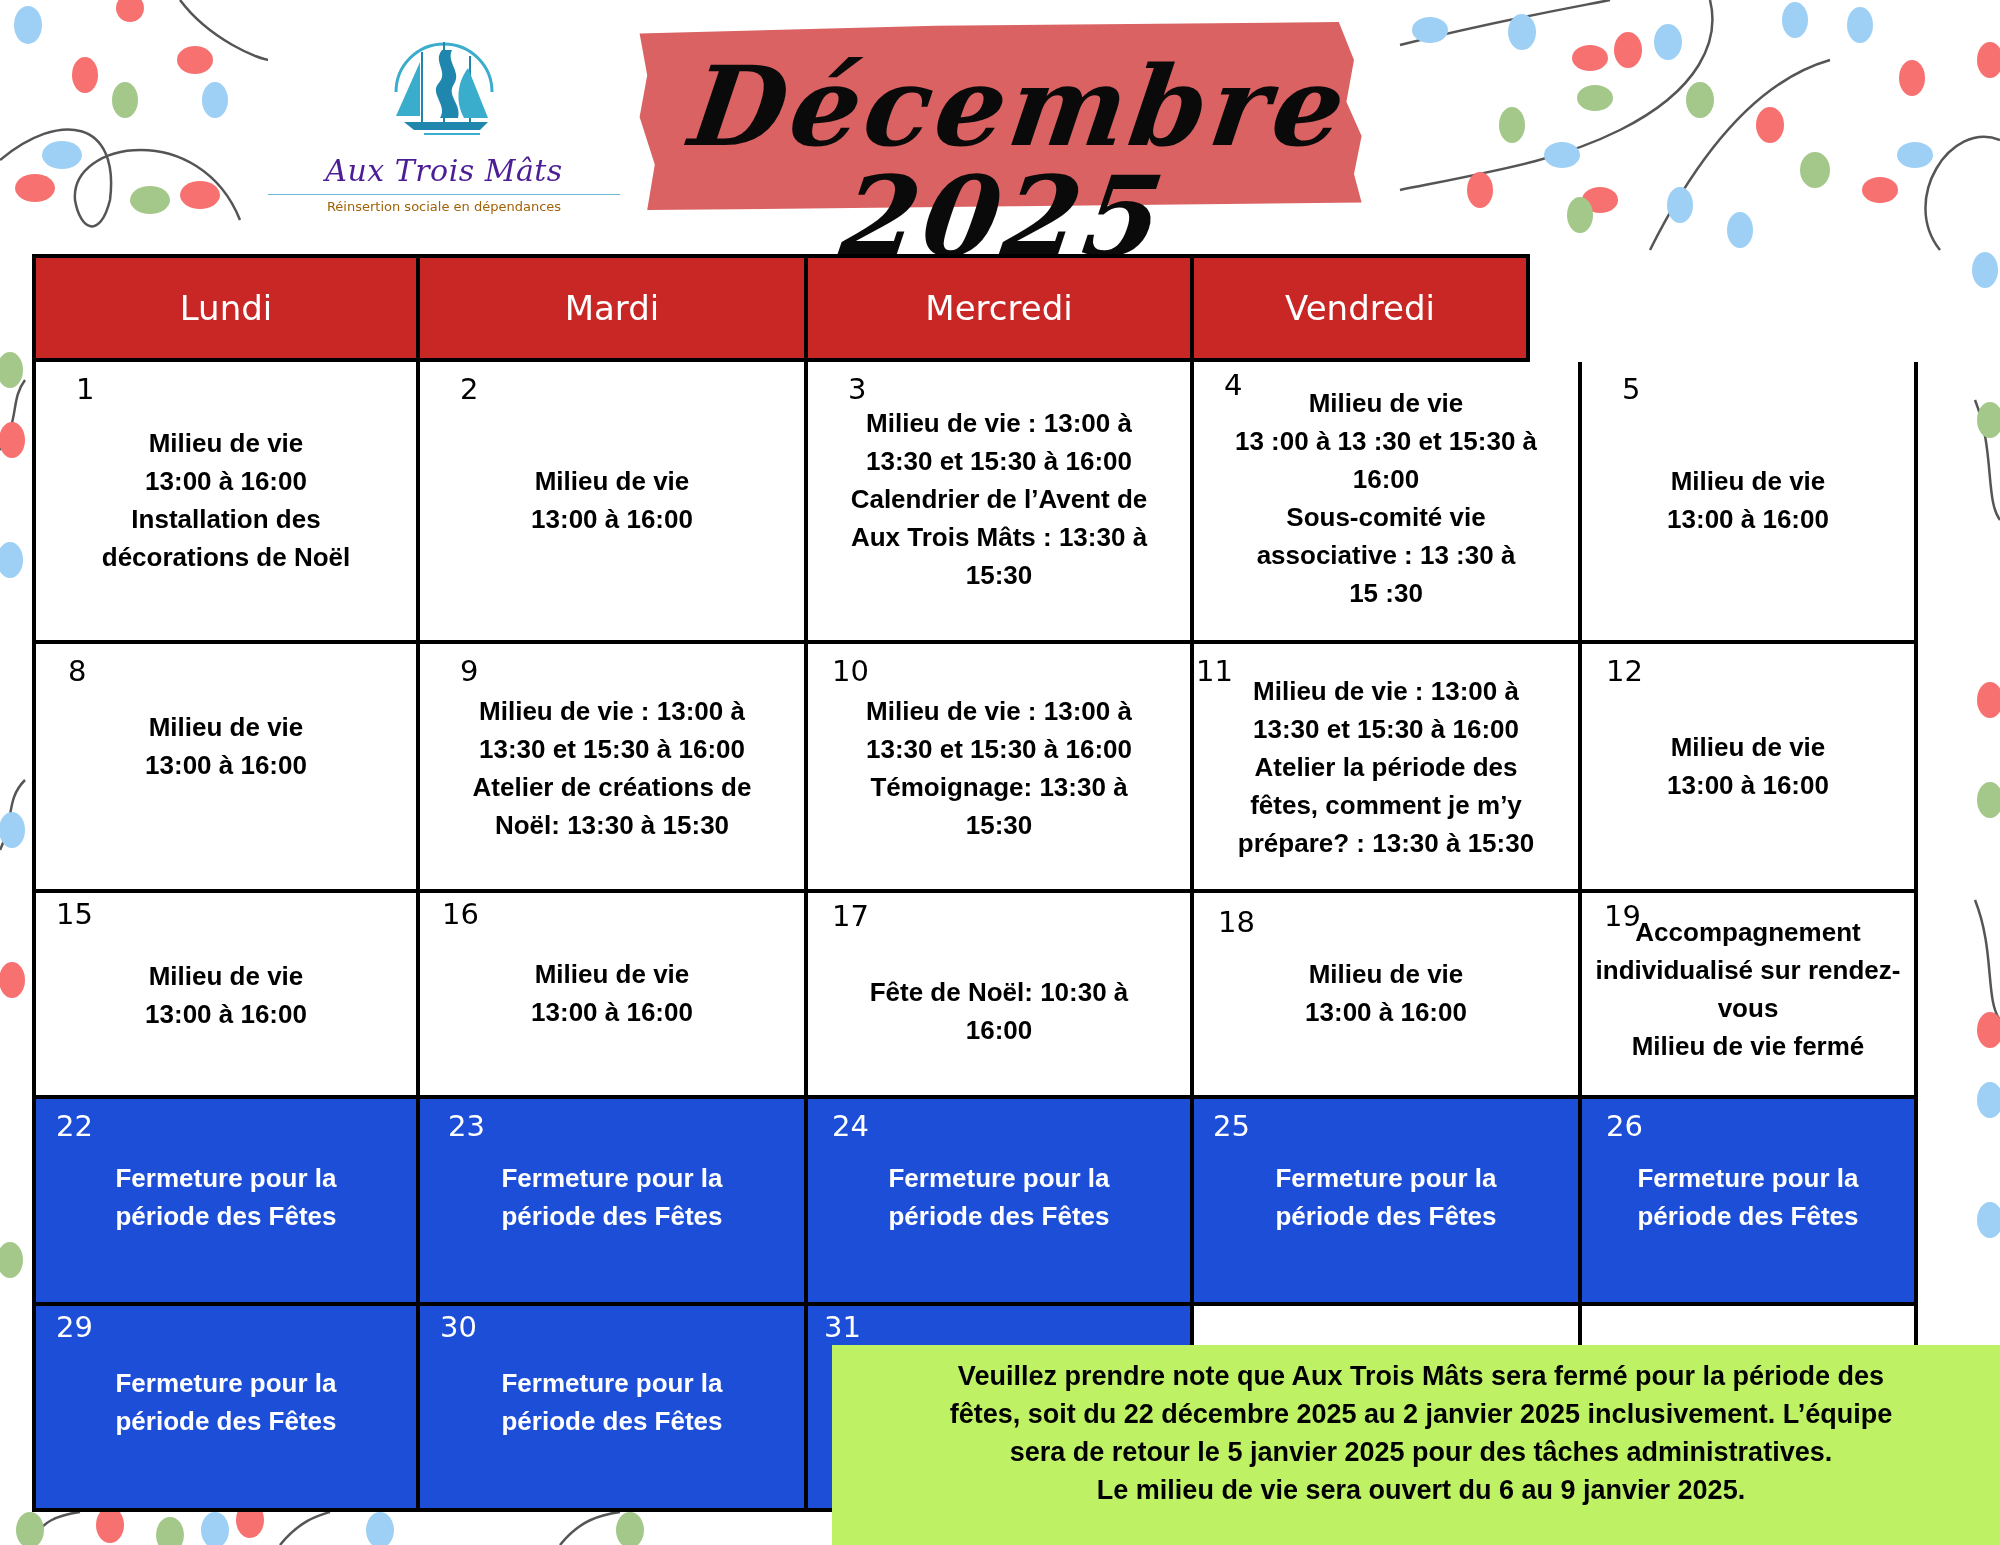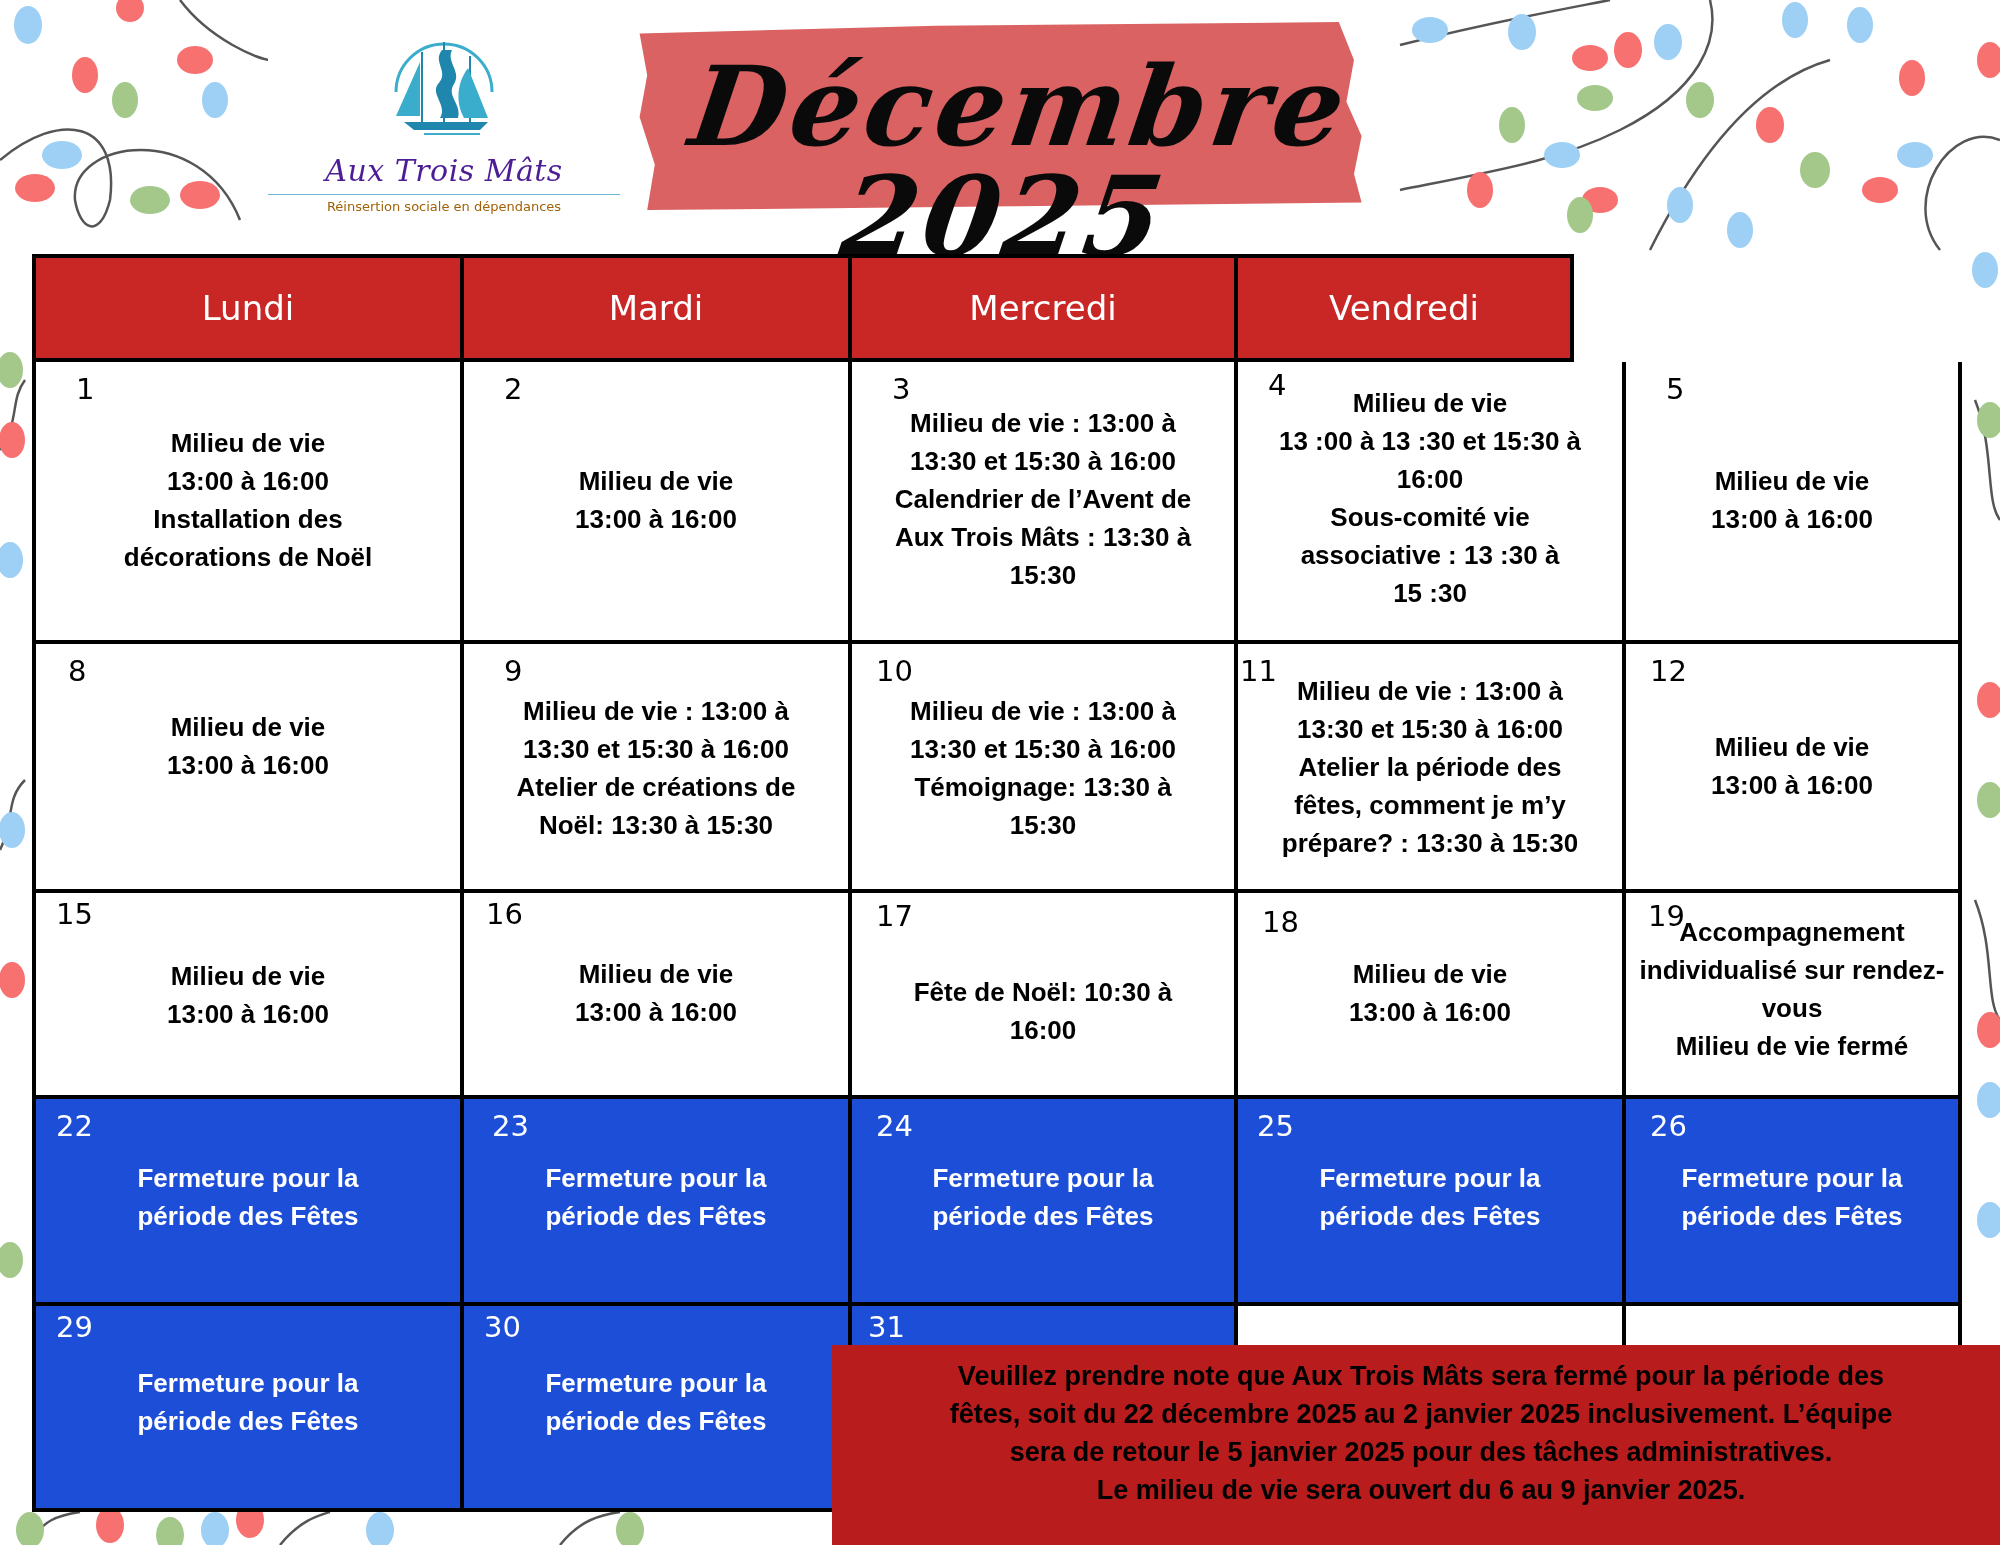--- a/index.html
+++ b/index.html
@@ -12,29 +12,29 @@
   .logo-tag { font-family:"DejaVu Sans", sans-serif; color:#a16207; font-size:13px; }
   .banner { position:absolute; left:632px; top:22px; width:760px; height:190px; z-index:2; }
   .banner-bg { position:absolute; inset:0; background:#d85a5a; opacity:0.95; clip-path:polygon(1% 6%, 40% 2%, 93% 0%, 95% 20%, 94% 42%, 96% 60%, 95% 80%, 96% 95%, 50% 97%, 2% 99%, 3% 75%, 1% 50%, 2% 28%); }
   .banner-title { position:absolute; left:0; right:0; top:30px; text-align:center; font-family:"DejaVu Serif", serif; font-style:italic; font-weight:bold; font-size:110px; color:#0a0a0a; letter-spacing:4px; transform:skewX(-8deg); line-height:1; }
 
   .grid { position:absolute; left:32px; top:254px; width:1936px; z-index:3; }
   .row { display:flex; }
   .cell { box-sizing:border-box; border-right:4px solid #000; border-bottom:4px solid #000; position:relative; }
   .row .cell:first-child { border-left:4px solid #000; }
   .head .cell { border-top:4px solid #000; background:#c92626; color:#fff; height:108px; display:flex; align-items:center; justify-content:center; font-family:"DejaVu Sans", sans-serif; font-size:34px; }
-  .c0 { width:432px; } .c1 { width:388px; } .c2 { width:386px; } .c3 { width:388px; } .c4 { width:336px; }
+  .c0 { width:388px; } .c1 { width:388px; } .c2 { width:386px; } .c3 { width:388px; } .c4 { width:336px; }
   .day { background:#fff; color:#000; }
   .day.closed { background:#1d4ed8; color:#fff; }
   .num { position:absolute; left:40px; top:10px; font-family:"DejaVu Sans", sans-serif; font-size:29px; font-weight:normal; line-height:1.2; }
   .day.closed .num { left:20px; }
   .txt { position:absolute; left:10px; right:10px; text-align:center; font-family:"Liberation Sans", sans-serif; font-weight:bold; font-size:26px; line-height:38px; white-space:pre-line; }
   .u { text-decoration:underline; }
   .r1 { height:282px; } .r2 { height:249px; } .r3 { height:206px; } .r4 { height:207px; } .r5 { height:206px; }
-  .notice { position:absolute; left:832px; top:1345px; width:1168px; height:200px; background:#b91c1c; z-index:4; box-sizing:border-box; padding:12px 10px 0 20px; text-align:center; font-family:"Liberation Sans", sans-serif; font-weight:bold; font-size:27px; line-height:38px; color:#000; white-space:pre-line; }
+  .notice { position:absolute; left:832px; top:1345px; width:1168px; height:200px; background:#bef264; z-index:4; box-sizing:border-box; padding:12px 10px 0 20px; text-align:center; font-family:"Liberation Sans", sans-serif; font-weight:bold; font-size:27px; line-height:38px; color:#000; white-space:pre-line; }
 </style>
 </head>
 <body>
 
 <svg class="bg" viewBox="0 0 2000 1545" xmlns="http://www.w3.org/2000/svg">
   <g fill="none" stroke="#555" stroke-width="2.5">
     <path d="M0 160 C 60 110, 120 120, 110 200 C 100 240, 80 230, 75 200 C 70 140, 200 120, 240 220"></path>
     <path d="M180 0 C 210 40, 260 60, 270 60"></path>
     <path d="M1400 45 C 1500 20, 1560 10, 1610 0"></path>
     <path d="M1400 190 C 1500 170, 1560 160, 1620 130 C 1700 90, 1720 40, 1710 0"></path>

